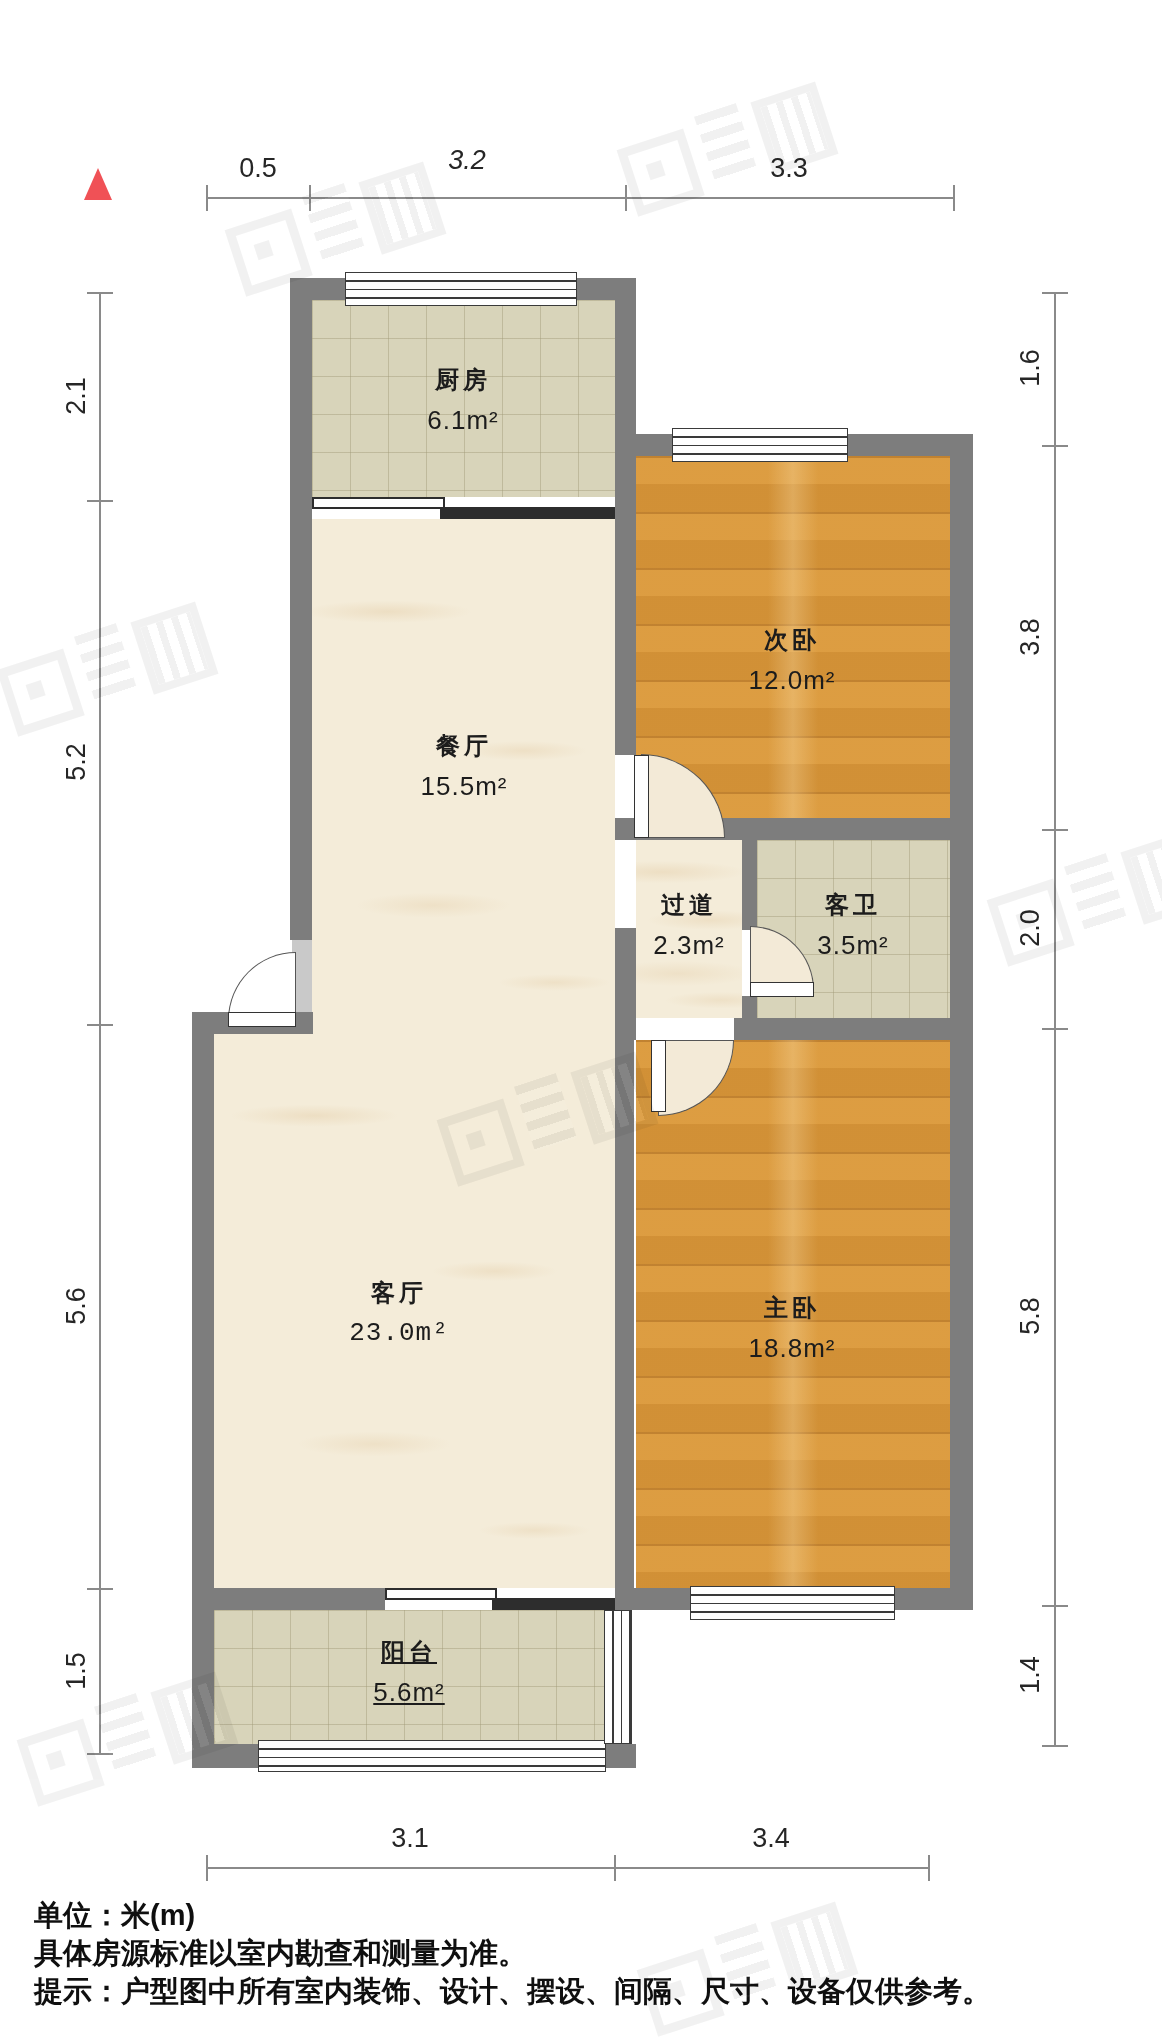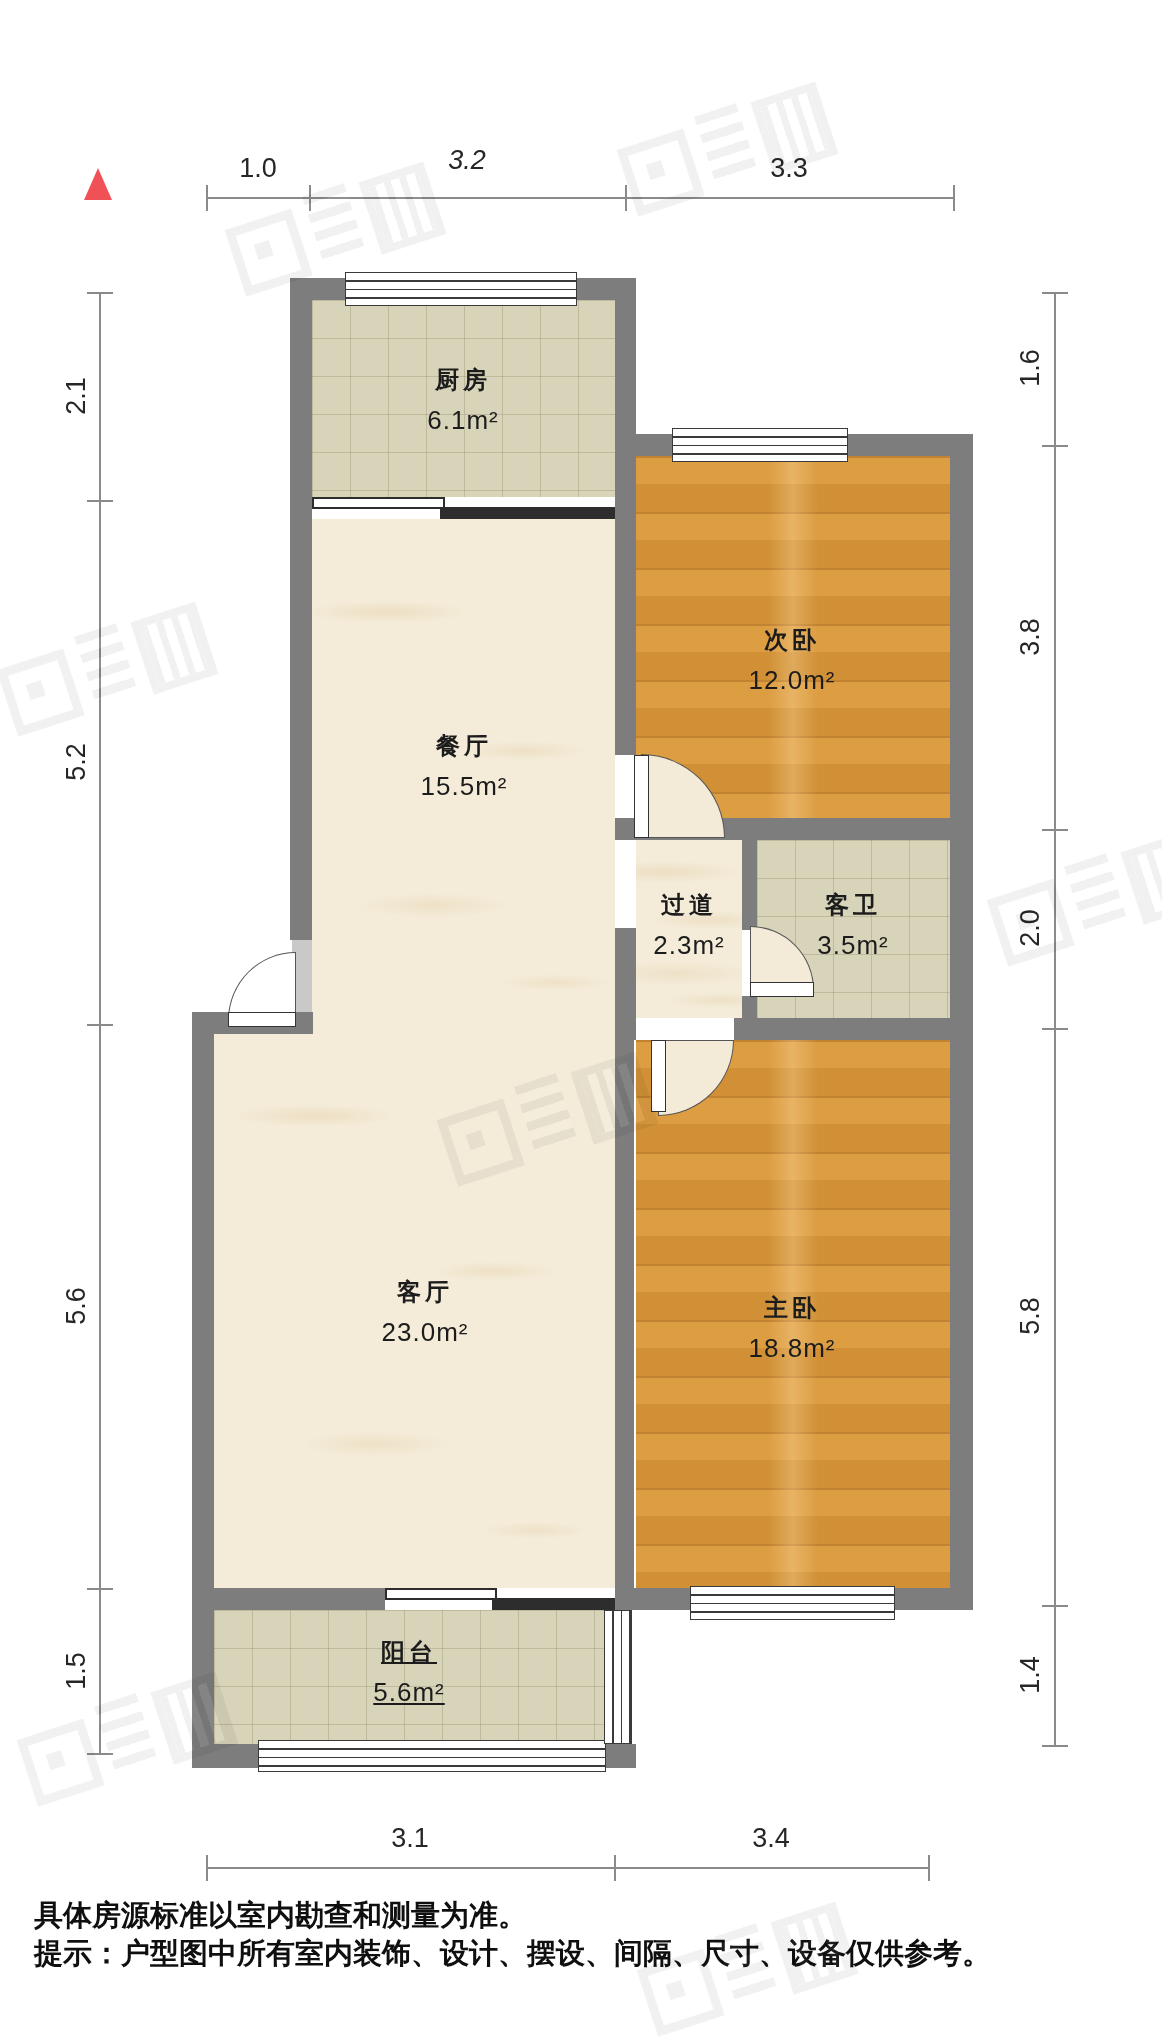--- a/index.html
+++ b/index.html
@@ -151,39 +151,39 @@
   <span class="rarea">15.5m²</span>
 </div>
 <div class="abs room-label" style="left:689px;top:925px;">
   <span class="rname">过道</span>
   <span class="rarea">2.3m²</span>
 </div>
 <div class="abs room-label" style="left:853px;top:925px;">
   <span class="rname">客卫</span>
   <span class="rarea">3.5m²</span>
 </div>
-<div class="abs room-label" style="left:425px;top:1312px;">
+<div class="abs room-label" style="left:399px;top:1312px;font-family:Liberation Mono, monospace;">
   <span class="rname">客厅</span>
   <span class="rarea">23.0m²</span>
 </div>
 <div class="abs room-label" style="left:792px;top:1328px;">
   <span class="rname">主卧</span>
   <span class="rarea">18.8m²</span>
 </div>
 <div class="abs room-label" style="left:409px;top:1672px;text-decoration:underline;">
   <span class="rname">阳台</span>
   <span class="rarea">5.6m²</span>
 </div>
 
 <div class="abs dim-line" style="left:206px;top:197px;width:749px;height:2px;"></div>
 <div class="abs tick-v" style="left:206px;top:185px;"></div>
 <div class="abs tick-v" style="left:309px;top:185px;"></div>
 <div class="abs tick-v" style="left:625px;top:185px;"></div>
 <div class="abs tick-v" style="left:953px;top:185px;"></div>
-<div class="abs dim-label" style="left:258px;top:168px;">1.0</div>
+<div class="abs dim-label" style="left:258px;top:168px;">0.5</div>
 <div class="abs dim-label" style="left:467px;top:160px;font-style:italic;">3.2</div>
 <div class="abs dim-label" style="left:789px;top:168px;">3.3</div>
 
 <div class="abs dim-line" style="left:206px;top:1867px;width:724px;height:2px;"></div>
 <div class="abs tick-v" style="left:206px;top:1855px;"></div>
 <div class="abs tick-v" style="left:614px;top:1855px;"></div>
 <div class="abs tick-v" style="left:928px;top:1855px;"></div>
 <div class="abs dim-label" style="left:410px;top:1838px;">3.1</div>
 <div class="abs dim-label" style="left:771px;top:1838px;">3.4</div>
 
@@ -205,20 +205,21 @@
 <div class="abs tick-h" style="left:1042px;top:1028px;"></div>
 <div class="abs tick-h" style="left:1042px;top:1605px;"></div>
 <div class="abs tick-h" style="left:1042px;top:1745px;"></div>
 <div class="abs dim-label rot" style="left:1030px;top:368px;">1.6</div>
 <div class="abs dim-label rot" style="left:1030px;top:637px;">3.8</div>
 <div class="abs dim-label rot" style="left:1030px;top:928px;">2.0</div>
 <div class="abs dim-label rot" style="left:1030px;top:1316px;">5.8</div>
 <div class="abs dim-label rot" style="left:1030px;top:1675px;">1.4</div>
 
 <div class="abs footer">
+  <div>单位：米(m)</div>
   <div>具体房源标准以室内勘查和测量为准。</div>
   <div>提示：户型图中所有室内装饰、设计、摆设、间隔、尺寸、设备仅供参考。</div>
 </div>
 
 <div class="abs wm" style="left:228px;top:190px;width:200px;height:70px;">
     <span class="b1">
       <span class="b1i"></span>
     </span>
     <span class="b2"></span>
     <span class="b3"></span>

